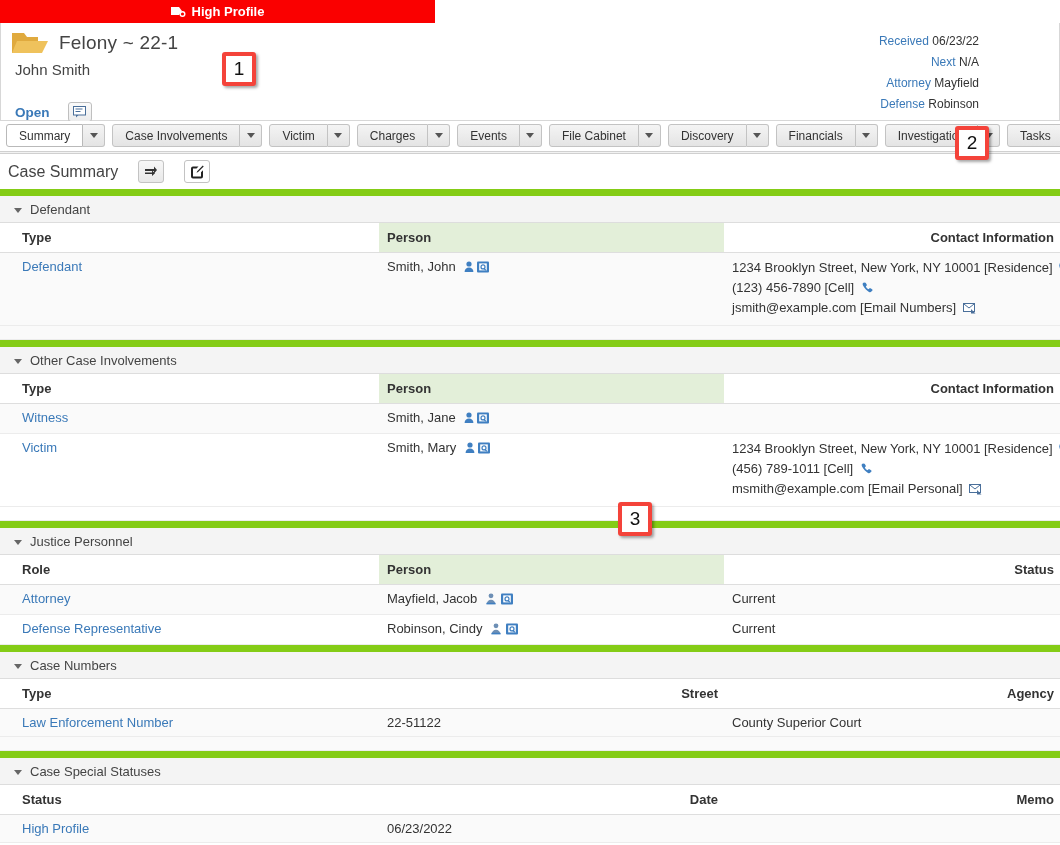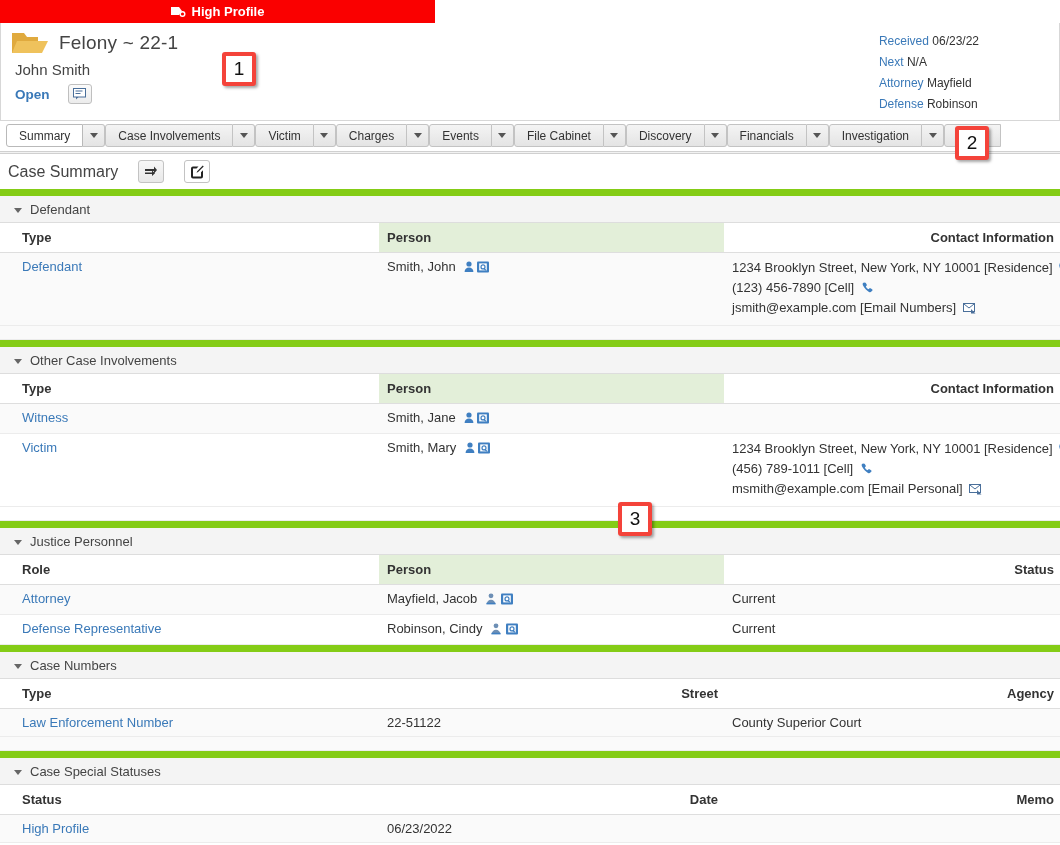--- a/index.html
+++ b/index.html
@@ -45,53 +45,53 @@
     font-weight: normal;
     letter-spacing: 0.2px;
   }
   .case-subject {
     margin-top: 4px;
     margin-left: 4px;
     font-size: 15px;
     color: #444444;
   }
   .case-status-row {
-    margin-top: 6px; margin-left: 4px;
+    margin-top: 24px; margin-left: 4px;
     display: flex; align-items: center; gap: 18px;
   }
   .case-status-link { font-size: 13.5px; font-weight: bold; color: #3a79b8; }
   .icon-btn {
     width: 24px; height: 20px;
     border: 1px solid #bfbfbf;
     border-radius: 3px;
     background: linear-gradient(#fbfbfb, #ececec);
     display: inline-flex; align-items: center; justify-content: center;
     cursor: pointer;
   }
 
   
   .case-meta {
     position: absolute;
     top: 8px; right: 80px;
     font-size: 12px;
     line-height: 21px;
     color: #333333;
-    text-align: left;
+    text-align: right;
   }
   .case-meta .lbl { color: #3a79b8; }
 
   
   .tabbar {
     position: relative;
     height: 30px;
     padding: 3px 0 0 6px;
     display: flex; align-items: flex-start;
     background: #ffffff;
   }
-  .tab-group { display: flex; }
+  .tab-group { display: flex; margin-right: 7px; }
   .tab-main {
     height: 23px;
     padding: 0 12px;
     border: 1px solid #c3c3c3;
     border-radius: 3px 0 0 3px;
     background: linear-gradient(#f4f4f4, #e4e4e4);
     font-size: 12px;
     color: #333333;
     display: flex; align-items: center;
     cursor: pointer;

